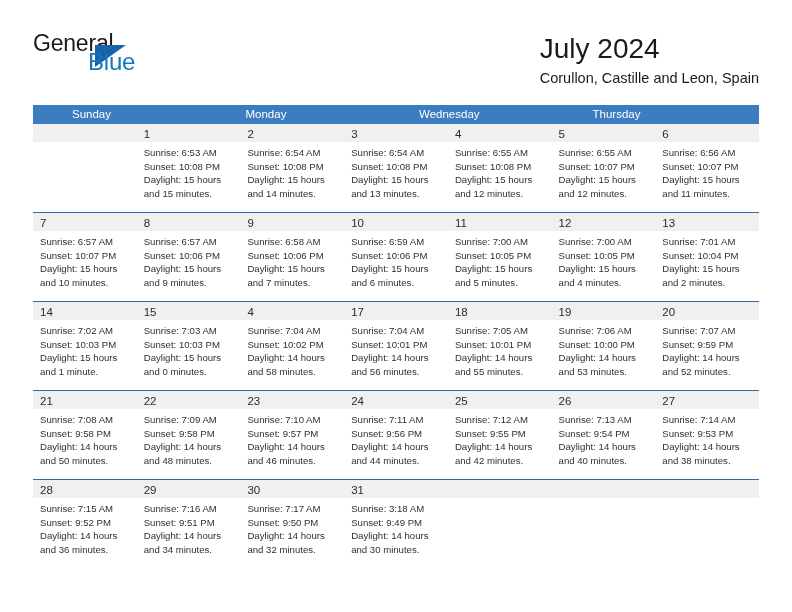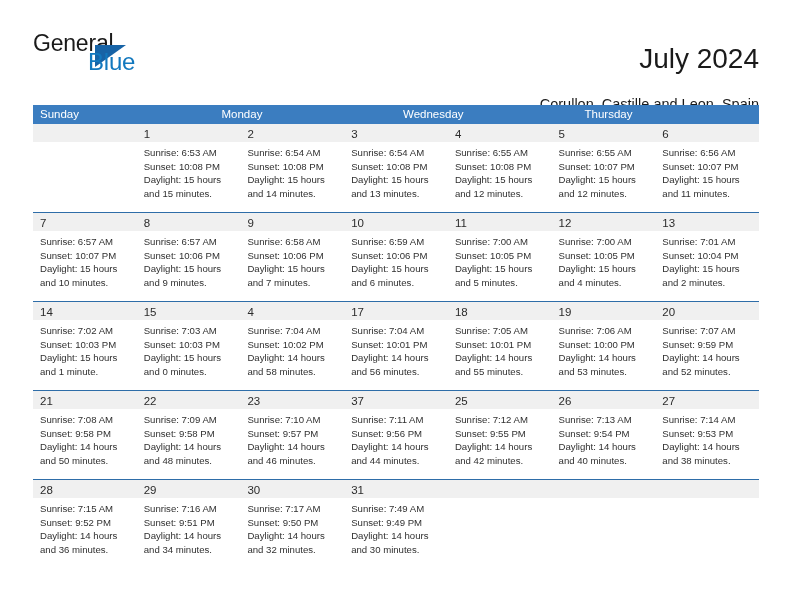--- a/index.html
+++ b/index.html
@@ -49,50 +49,50 @@
   .logo-tri {
     position:absolute;
     left:62px; top:15px;
     width:0; height:0;
     border-left:31px solid #1763a6;
     border-bottom:22px solid transparent;
   }
 
   .titles {
     position:absolute;
-    right:0; top:14px;
-    text-align:right;
+    right:0; top:4px;
   }
   .cal-title {
     font-size:28px;
     color:#1a1a1a;
     font-weight:400;
     line-height:34px;
     white-space:nowrap;
   }
   .cal-sub {
-    margin-top:19px;
+    margin-top:3px;
     font-size:14.5px;
     color:#1a1a1a;
     font-weight:400;
     line-height:18px;
     white-space:nowrap;
   }
 
   
   .cal {
     position:absolute;
     left:33px; top:105px;
     width:726px;
   }
   .hdr {
     display:flex;
     width:726px;
     height:19px;
     background:#3b7dc0;
+    padding-left:32px;
   }
   .hdr-cell {
     flex:1 1 0;
     font-size:11.5px;
     color:#ffffff;
     line-height:19px;
     padding-left:7px;
     white-space:nowrap;
     overflow:hidden;
   }
@@ -371,21 +371,21 @@
           <div class="day">
             <div class="day-num-band"><span class="day-num">23</span></div>
             <div class="day-info">
               <div>Sunrise: 7:10 AM</div>
               <div>Sunset: 9:57 PM</div>
               <div>Daylight: 14 hours</div>
               <div>and 46 minutes.</div>
             </div>
           </div>
           <div class="day">
-            <div class="day-num-band"><span class="day-num">37</span></div>
+            <div class="day-num-band"><span class="day-num">24</span></div>
             <div class="day-info">
               <div>Sunrise: 7:11 AM</div>
               <div>Sunset: 9:56 PM</div>
               <div>Daylight: 14 hours</div>
               <div>and 44 minutes.</div>
             </div>
           </div>
           <div class="day">
             <div class="day-num-band"><span class="day-num">25</span></div>
             <div class="day-info">
@@ -438,21 +438,21 @@
             <div class="day-info">
               <div>Sunrise: 7:17 AM</div>
               <div>Sunset: 9:50 PM</div>
               <div>Daylight: 14 hours</div>
               <div>and 32 minutes.</div>
             </div>
           </div>
           <div class="day">
             <div class="day-num-band"><span class="day-num">31</span></div>
             <div class="day-info">
-              <div>Sunrise: 7:49 AM</div>
+              <div>Sunrise: 3:18 AM</div>
               <div>Sunset: 9:49 PM</div>
               <div>Daylight: 14 hours</div>
               <div>and 30 minutes.</div>
             </div>
           </div>
           <div class="day empty">
             <div class="day-num-band"><span class="day-num"></span></div>
           </div>
           <div class="day empty">
             <div class="day-num-band"><span class="day-num"></span></div>

